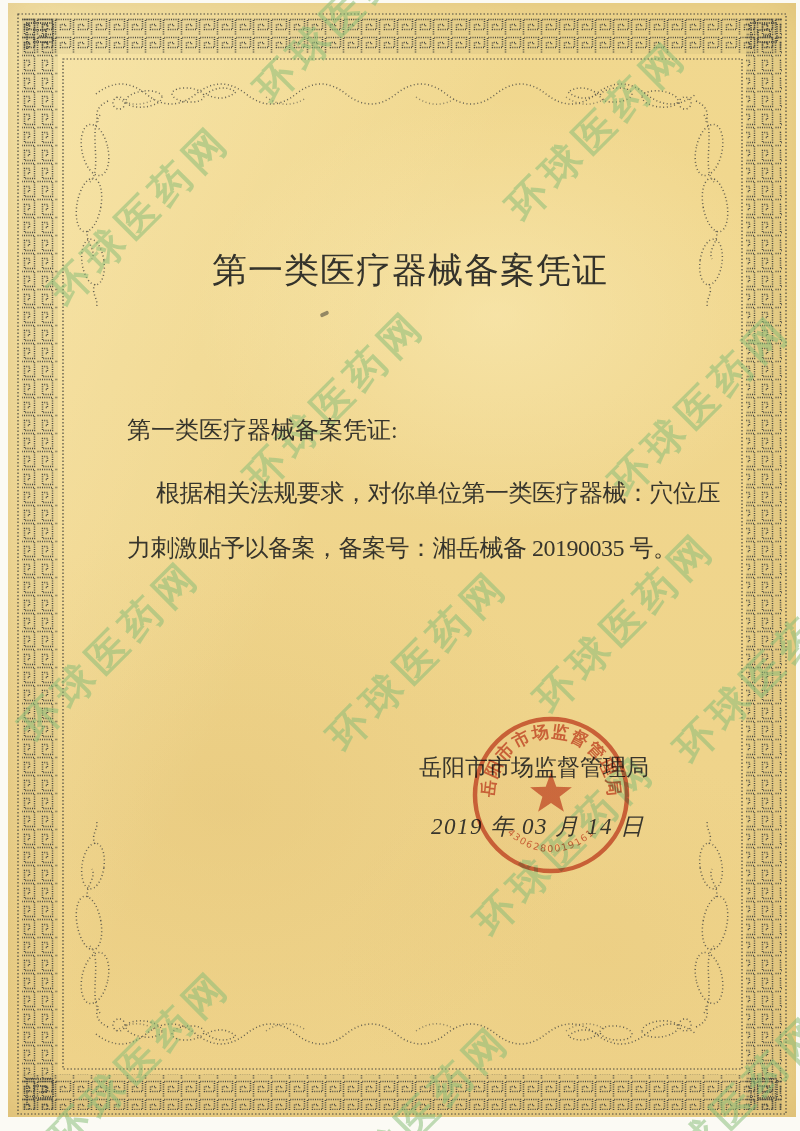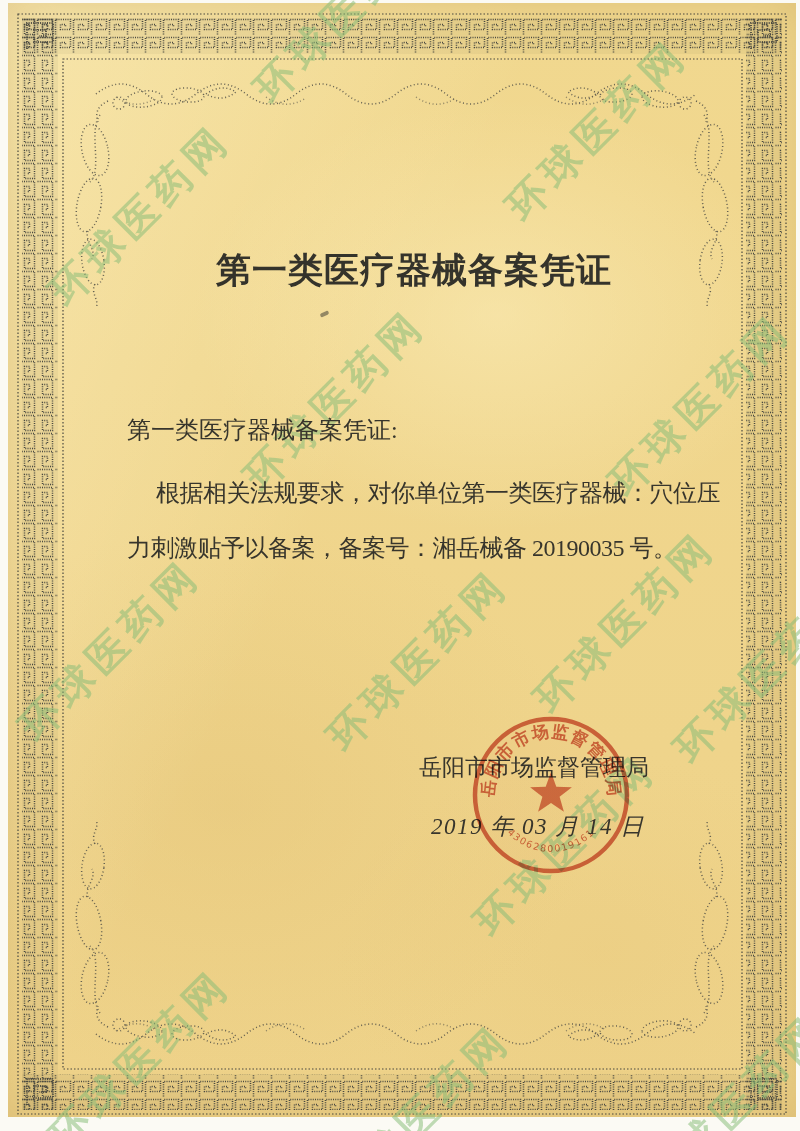--- a/index.html
+++ b/index.html
@@ -12,22 +12,22 @@
       radial-gradient(520px 400px at 28% 72%, rgba(226,193,116,.38), rgba(226,193,116,0) 70%),
       radial-gradient(380px 280px at 75% 85%, rgba(231,199,122,.30), rgba(231,199,122,0) 70%),
       linear-gradient(#f1d88f, #eed289);
     box-shadow: inset 0 0 46px rgba(150,110,35,.22);}
   svg.overlay{position:absolute;left:0;top:0;width:800px;height:1131px;}
   .wm-layer{position:absolute;left:0;top:0;width:800px;height:1131px;pointer-events:none;}
   .wm{position:absolute;transform:translate(-50%,-50%) rotate(-45deg);
     font-family:"DejaVu Sans","Liberation Sans",sans-serif;font-weight:700;
     font-size:40px;letter-spacing:7px;color:rgba(134,187,118,.52);white-space:nowrap;}
   .txt{position:absolute;color:#37352c;white-space:nowrap;}
-  #title{left:212px;top:247px;width:400px;text-align:right;font-size:35px;
-    font-weight:700;letter-spacing:1px;color:#34332b;}
+  #title{left:212px;top:247px;width:400px;text-align:left;font-size:35px;
+    font-weight:400;letter-spacing:1px;color:#34332b;}
   #recipient{left:127px;top:414px;font-size:24px;}
   #line1{left:156px;top:477px;font-size:24px;letter-spacing:-0.5px;}
   #line2{left:127px;top:532px;font-size:24px;letter-spacing:-0.5px;}
   #issuer{left:419px;top:752px;font-size:23px;}
   #issue-date{left:431px;top:811px;font-size:23px;letter-spacing:1.5px;font-style:italic;}
   #seal-svg{position:absolute;left:0;top:0;width:800px;height:1131px;
     mix-blend-mode:multiply;opacity:.92;}
   .artifact{position:absolute;left:320px;top:312px;width:9px;height:4px;
     background:rgba(70,66,55,.55);border-radius:2px;transform:rotate(-25deg);}
 </style>

